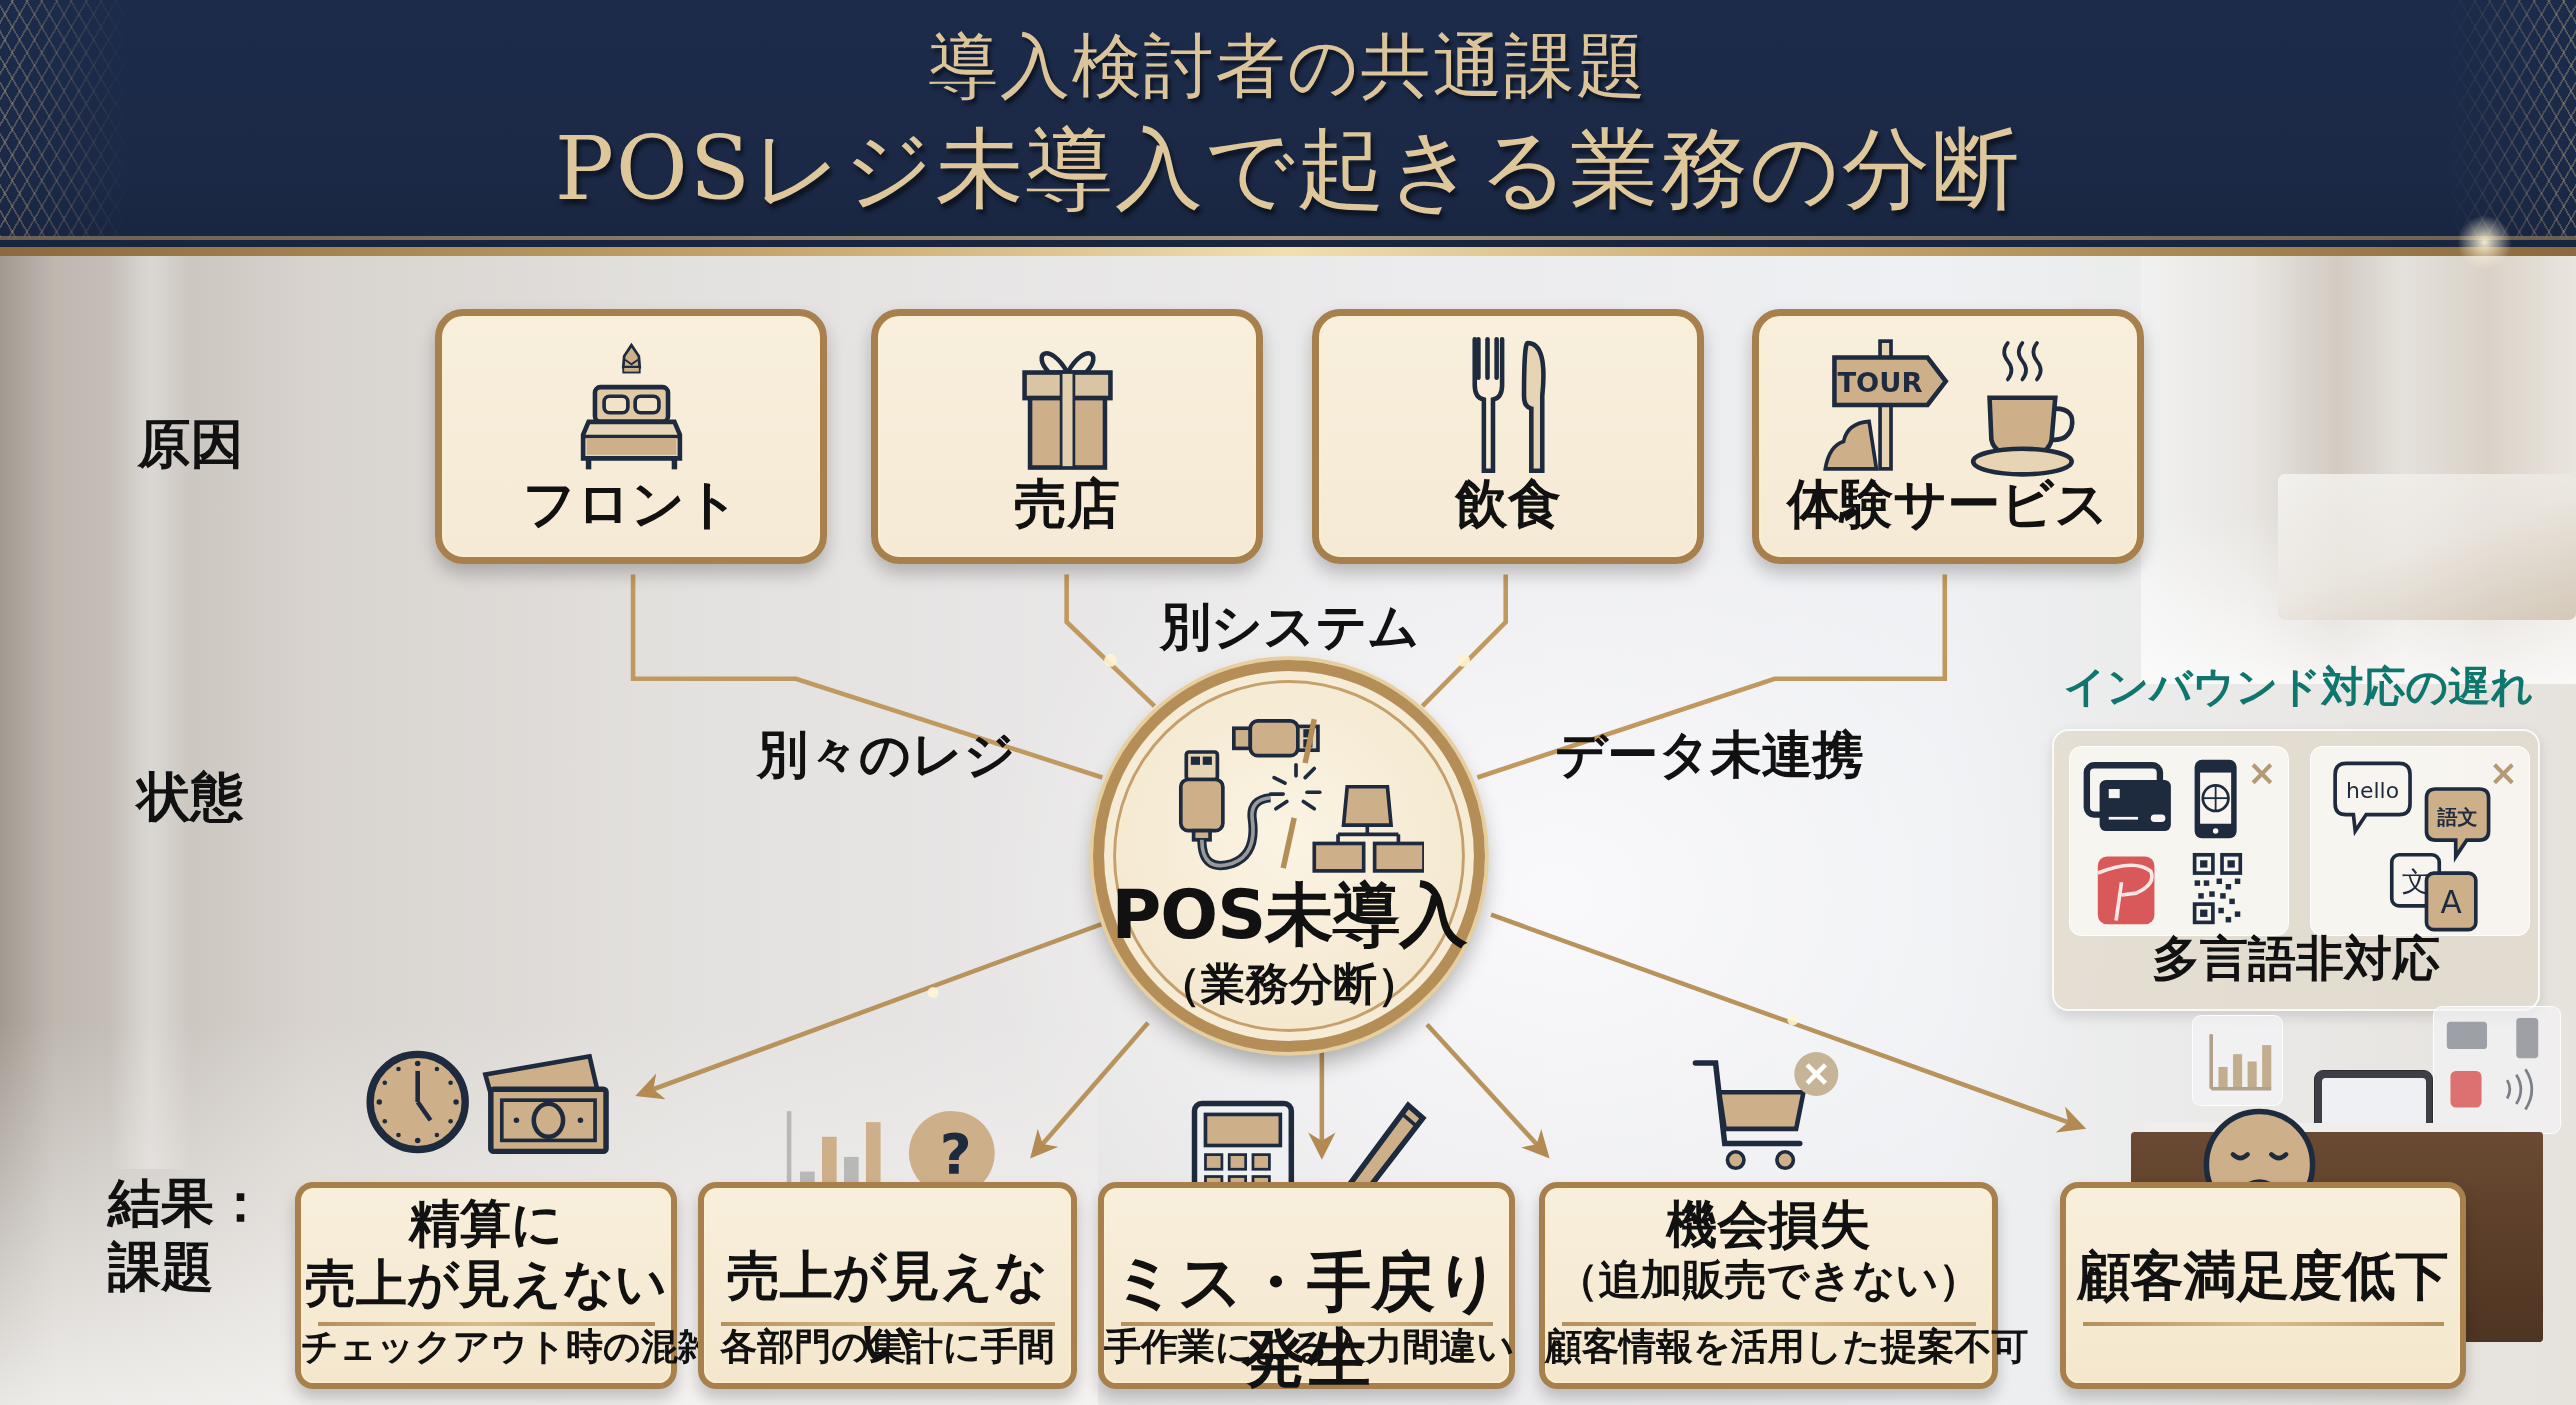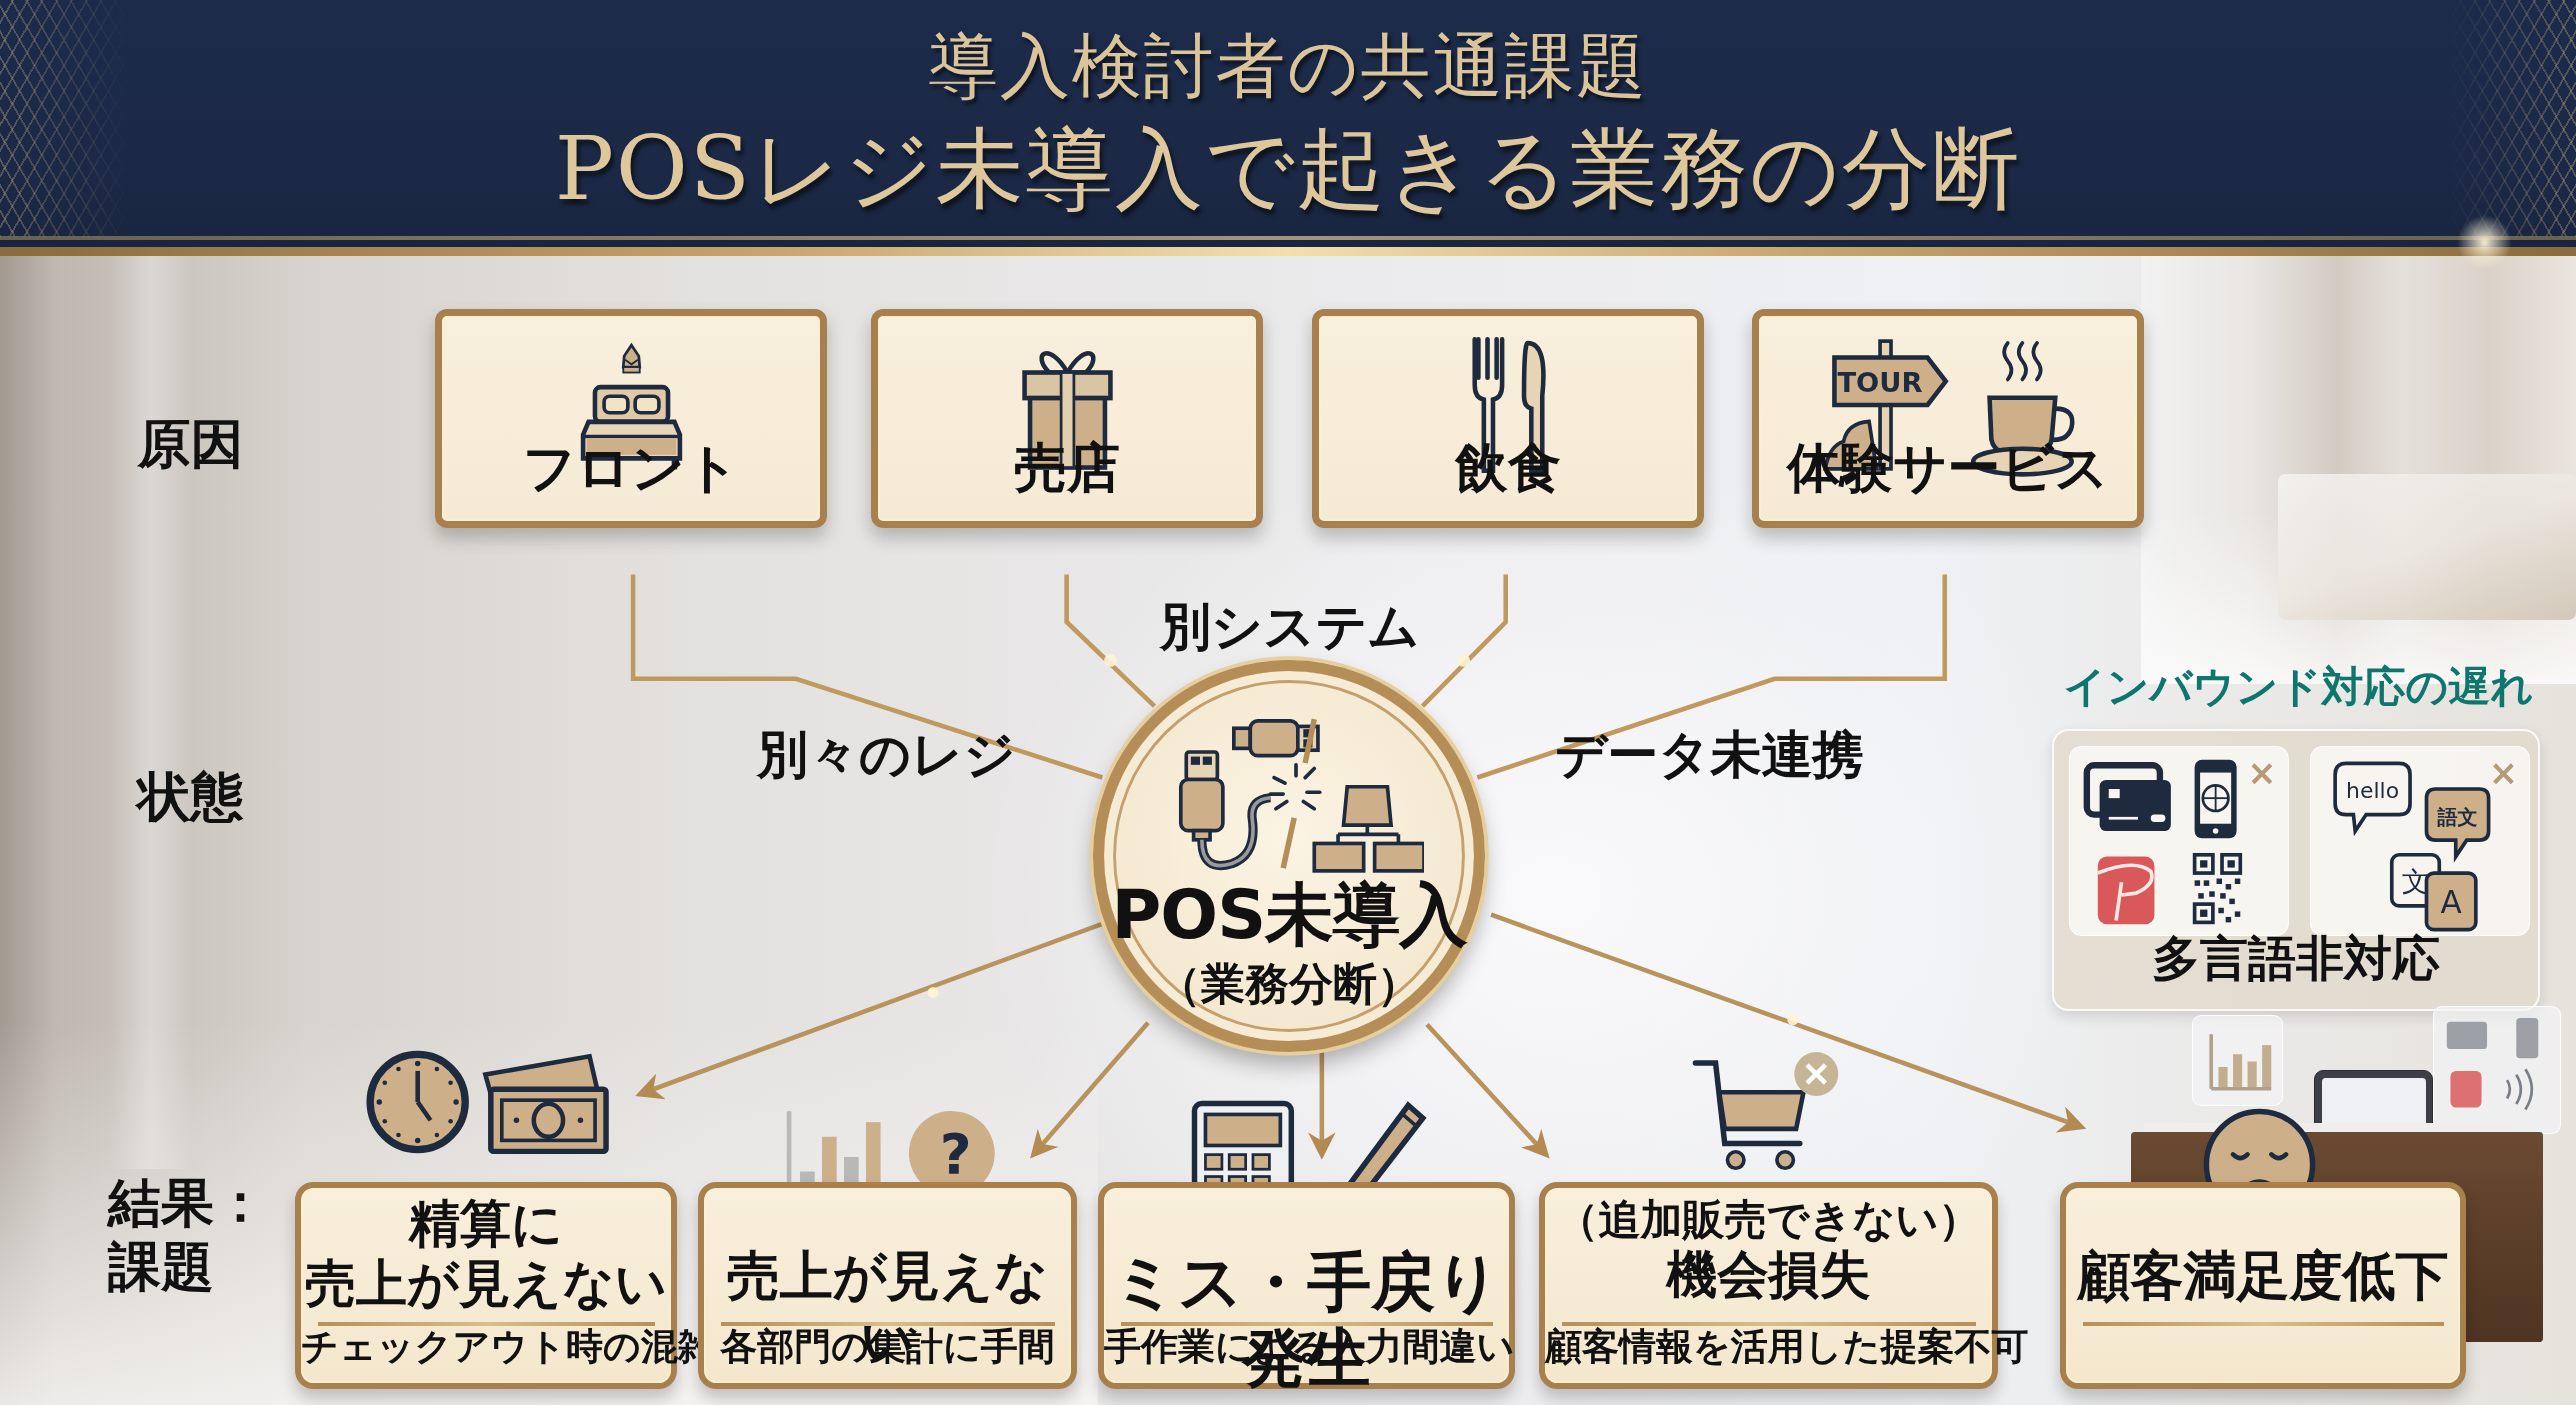--- a/index.html
+++ b/index.html
@@ -68,24 +68,24 @@
   .row-label {
     position:absolute; font-weight:bold; font-size:53px; color:#111; text-align:center;
     width:183px; line-height:1.2;
   }
 
   
   svg.connectors { position:absolute; left:0; top:0; width:2576px; height:1405px; pointer-events:none; }
 
   
   .cause-card {
-    position:absolute; top:309px; width:392px; height:219px;
+    position:absolute; top:309px; width:392px; height:255px;
     background: linear-gradient(180deg, #f8efdc 0%, #f5ead5 100%);
     border: 7.3px solid #a8804e;
-    border-radius: 12px;
+    border-radius: 28px;
     box-shadow: 0 9.1px 16.5px rgba(0,0,0,0.22), inset 0 0 0 1.8px rgba(255,240,205,0.7);
   }
   .cause-card .icon-wrap { position:absolute; left:0; top:20px; width:100%; height:137px; display:flex; justify-content:center; align-items:center; gap:18.3px; }
   .cause-card .label {
     position:absolute; left:0; bottom:16.5px; width:100%; text-align:center;
     font-weight:bold; font-size:53px; color:#111;margin-top:25px;
   }
 
   .state-label {
     position:absolute; font-weight:bold; font-size:51px; color:#111; white-space:nowrap;
@@ -538,22 +538,22 @@
 <div class="result-card" style="left:1098px; width:417px;">
   <div class="title" style="top:57px; font-size:64px;">
     <div>ミス・手戻り発生</div>
   </div>
   <div class="divider" style="top:134px;"></div>
   <div class="desc">手作業による入力間違い</div>
 </div>
 
 <div class="result-card" style="left:1539px; width:459px;">
   <div class="title" style="top:7.3px; font-size:51px;">
+    <div>機会損失</div>
     <div style="font-size:42px;">（追加販売できない）</div>
-    <div>機会損失</div>
   </div>
   <div class="divider" style="top:134px;"></div>
   <div class="desc">顧客情報を活用した提案不可</div>
 </div>
 
 <div class="result-card" style="left:2060px; width:406px;">
   <div class="title" style="top:57px; font-size:53px;">
     <div>顧客満足度低下</div>
   </div>
   <div class="divider" style="top:134px;"></div>

